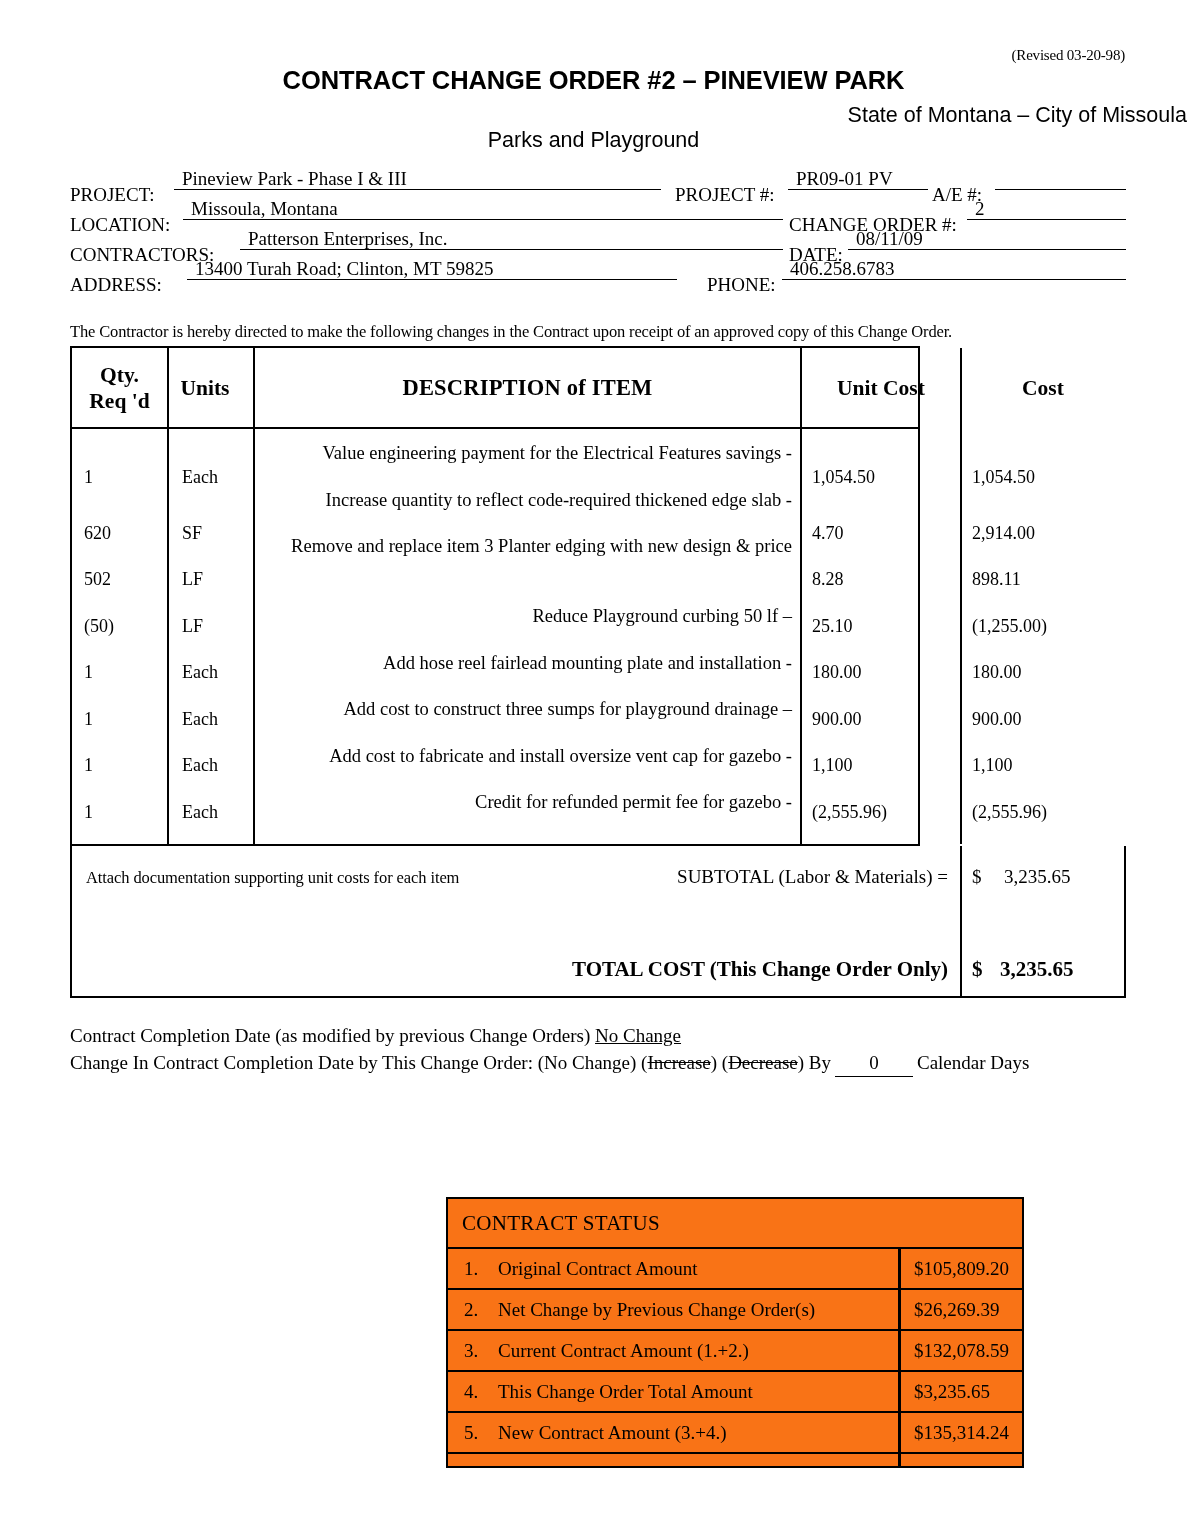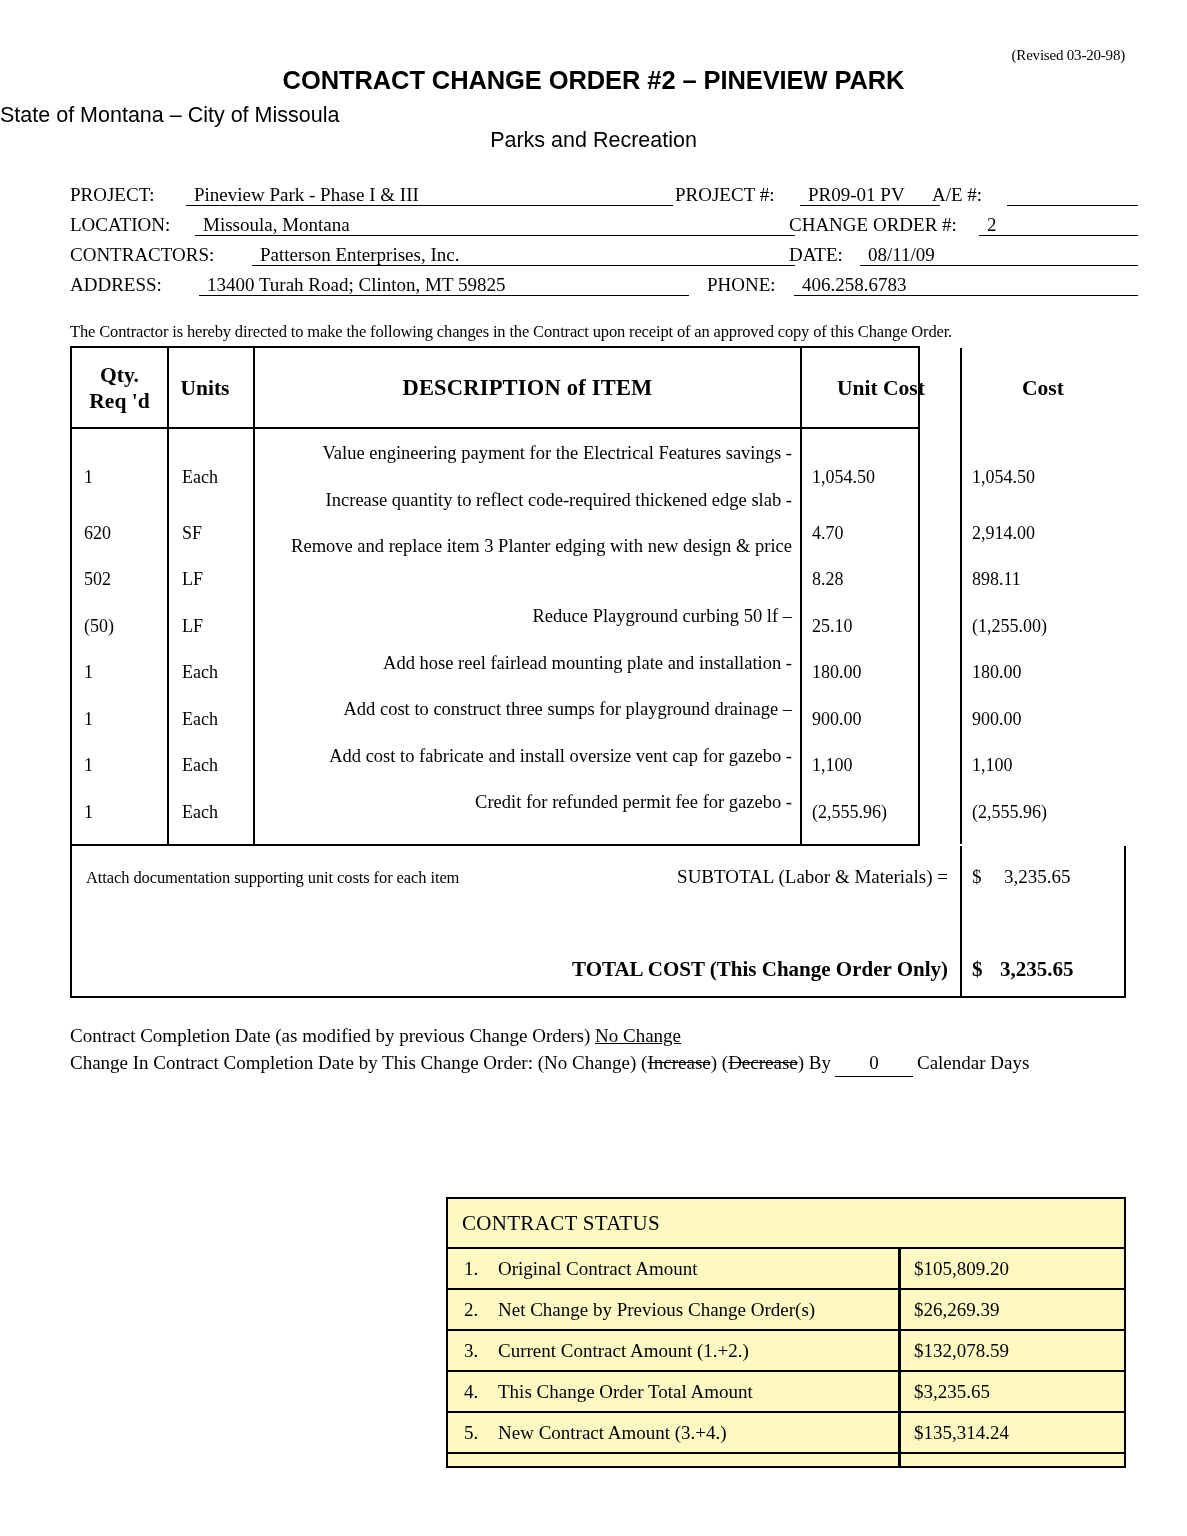--- a/index.html
+++ b/index.html
@@ -36,21 +36,21 @@
     text-align: center;
     font-family: "Liberation Sans", "DejaVu Sans", sans-serif;
     font-weight: bold;
     font-size: 25.5px;
     letter-spacing: -0.1px;
   }
   .title-sub1 {
     position: absolute;
     top: 103px;
     left: 0; right: 0;
-    text-align: left;
+    text-align: right;
     font-family: "Liberation Sans", "DejaVu Sans", sans-serif;
     font-size: 21.5px;
   }
   .title-sub2 {
     position: absolute;
     top: 128px;
     left: 0; right: 0;
     text-align: center;
     font-family: "Liberation Sans", "DejaVu Sans", sans-serif;
     font-size: 21.5px;
@@ -60,28 +60,27 @@
   .fields { position: absolute; top: 180px; left: 70px; width: 1056px; }
   .frow {
     position: relative;
     height: 30px;
     font-size: 19px;
     white-space: nowrap;
   }
   .fl { position: absolute; bottom: 4px; }
   .fval {
     position: absolute;
-    bottom: 4px;
+    bottom: 20px;
     border-bottom: 1.6px solid #000;
     box-sizing: border-box;
     padding-left: 8px;
     height: 22px;
     line-height: 21px;
     overflow: hidden;
-    margin-left: 12px;
   }
 
   
   .directive {
     position: absolute;
     top: 322px;
     left: 70px;
     font-size: 16.5px;
     letter-spacing: -0.15px;
     white-space: nowrap;
@@ -225,24 +224,24 @@
     border-bottom: 1.8px solid #000;
     text-align: center;
     margin: 0 4px;
   }
 
   
   .status {
     position: absolute;
     left: 446px;
     top: 1197px;
-    width: 680px;
+    width: 578px;
     border: 2.6px solid #000;
     box-sizing: border-box;
-    background: #fef9c3;
+    background: #f97316;
   }
   .status .srow {
     position: relative;
     height: 41px;
     border-top: 2.6px solid #000;
     box-sizing: border-box;
   }
   .status .srow.head { border-top: none; height: 48px; }
   .status .srow.tail { height: 14px; }
   .sdivider {
@@ -288,21 +287,21 @@
 </style>
 </head>
 <body>
 
 <div class="page">
 
   <div class="revised">(Revised 03-20-98)</div>
 
   <div class="title-main">CONTRACT CHANGE ORDER #2 – PINEVIEW PARK</div>
   <div class="title-sub1">State of Montana – City of Missoula</div>
-  <div class="title-sub2">Parks and Recreation</div>
+  <div class="title-sub2">Parks and Playground</div>
 
   <div class="fields">
 
     <div class="frow">
       <span class="fl" style="left:0px;">PROJECT:</span>
       <span class="fval" style="left:104px; width:487px;">Pineview Park - Phase I &amp; III</span>
       <span class="fl" style="left:605px;">PROJECT #:</span>
       <span class="fval" style="left:718px; width:140px;">PR09-01 PV</span>
       <span class="fl" style="left:862px;">A/E #:</span>
       <span class="fval" style="left:925px; width:131px;"></span>

